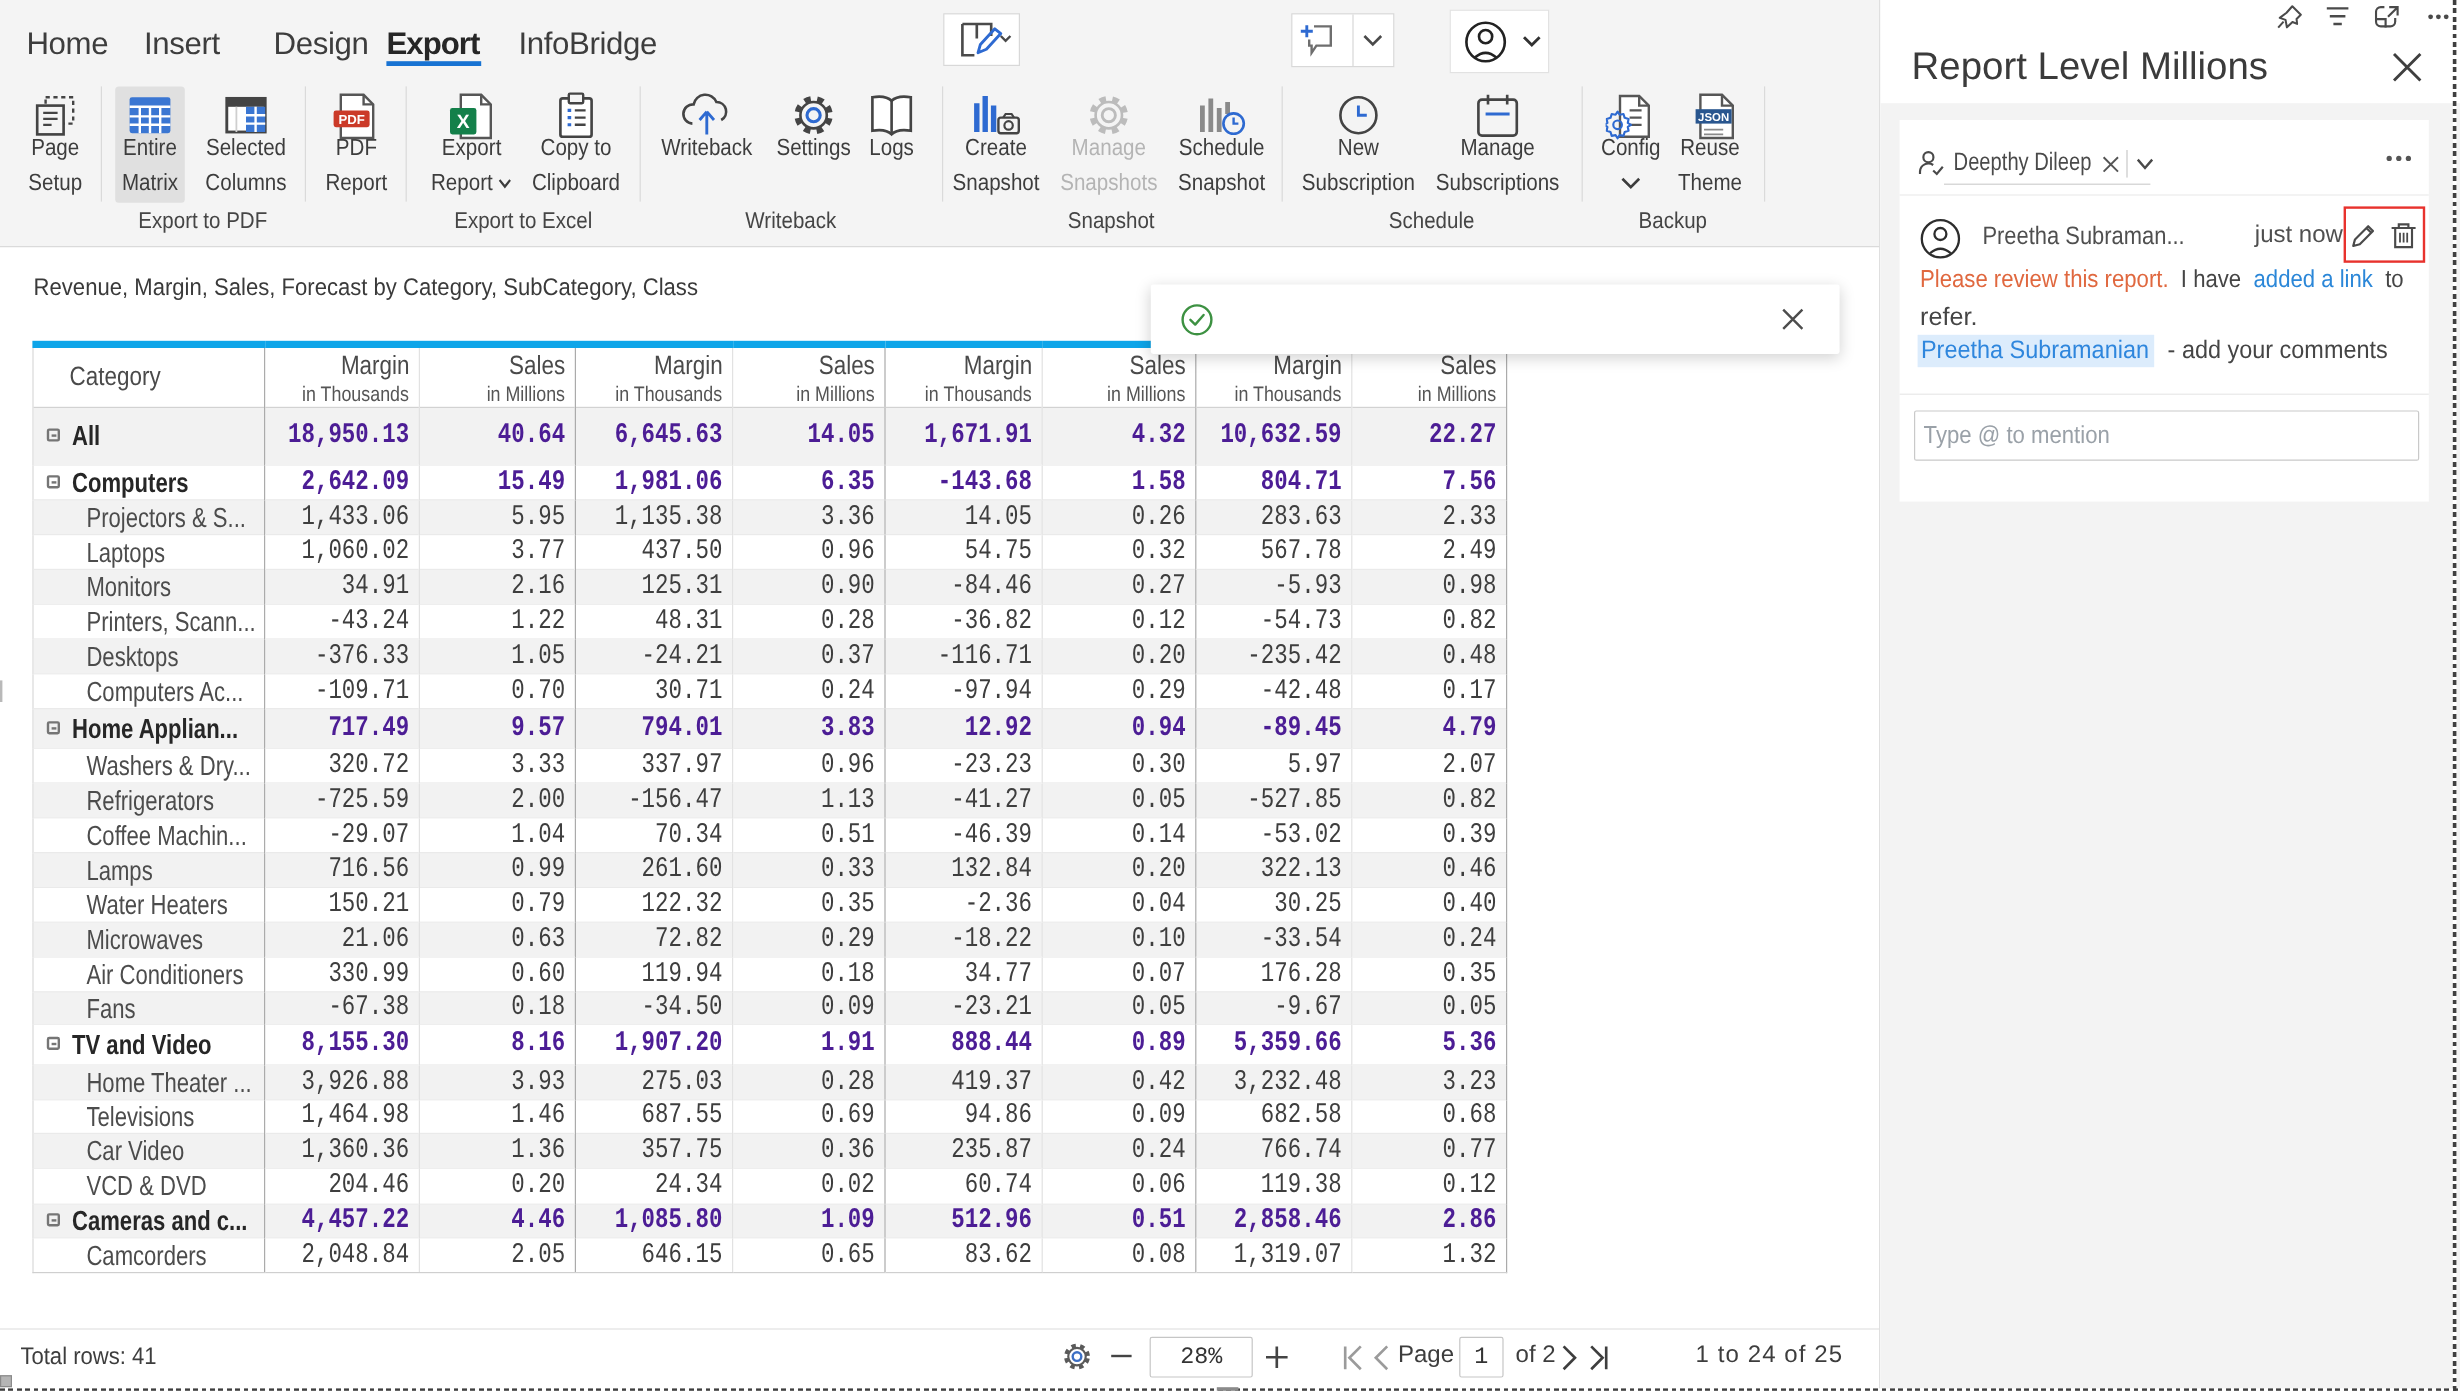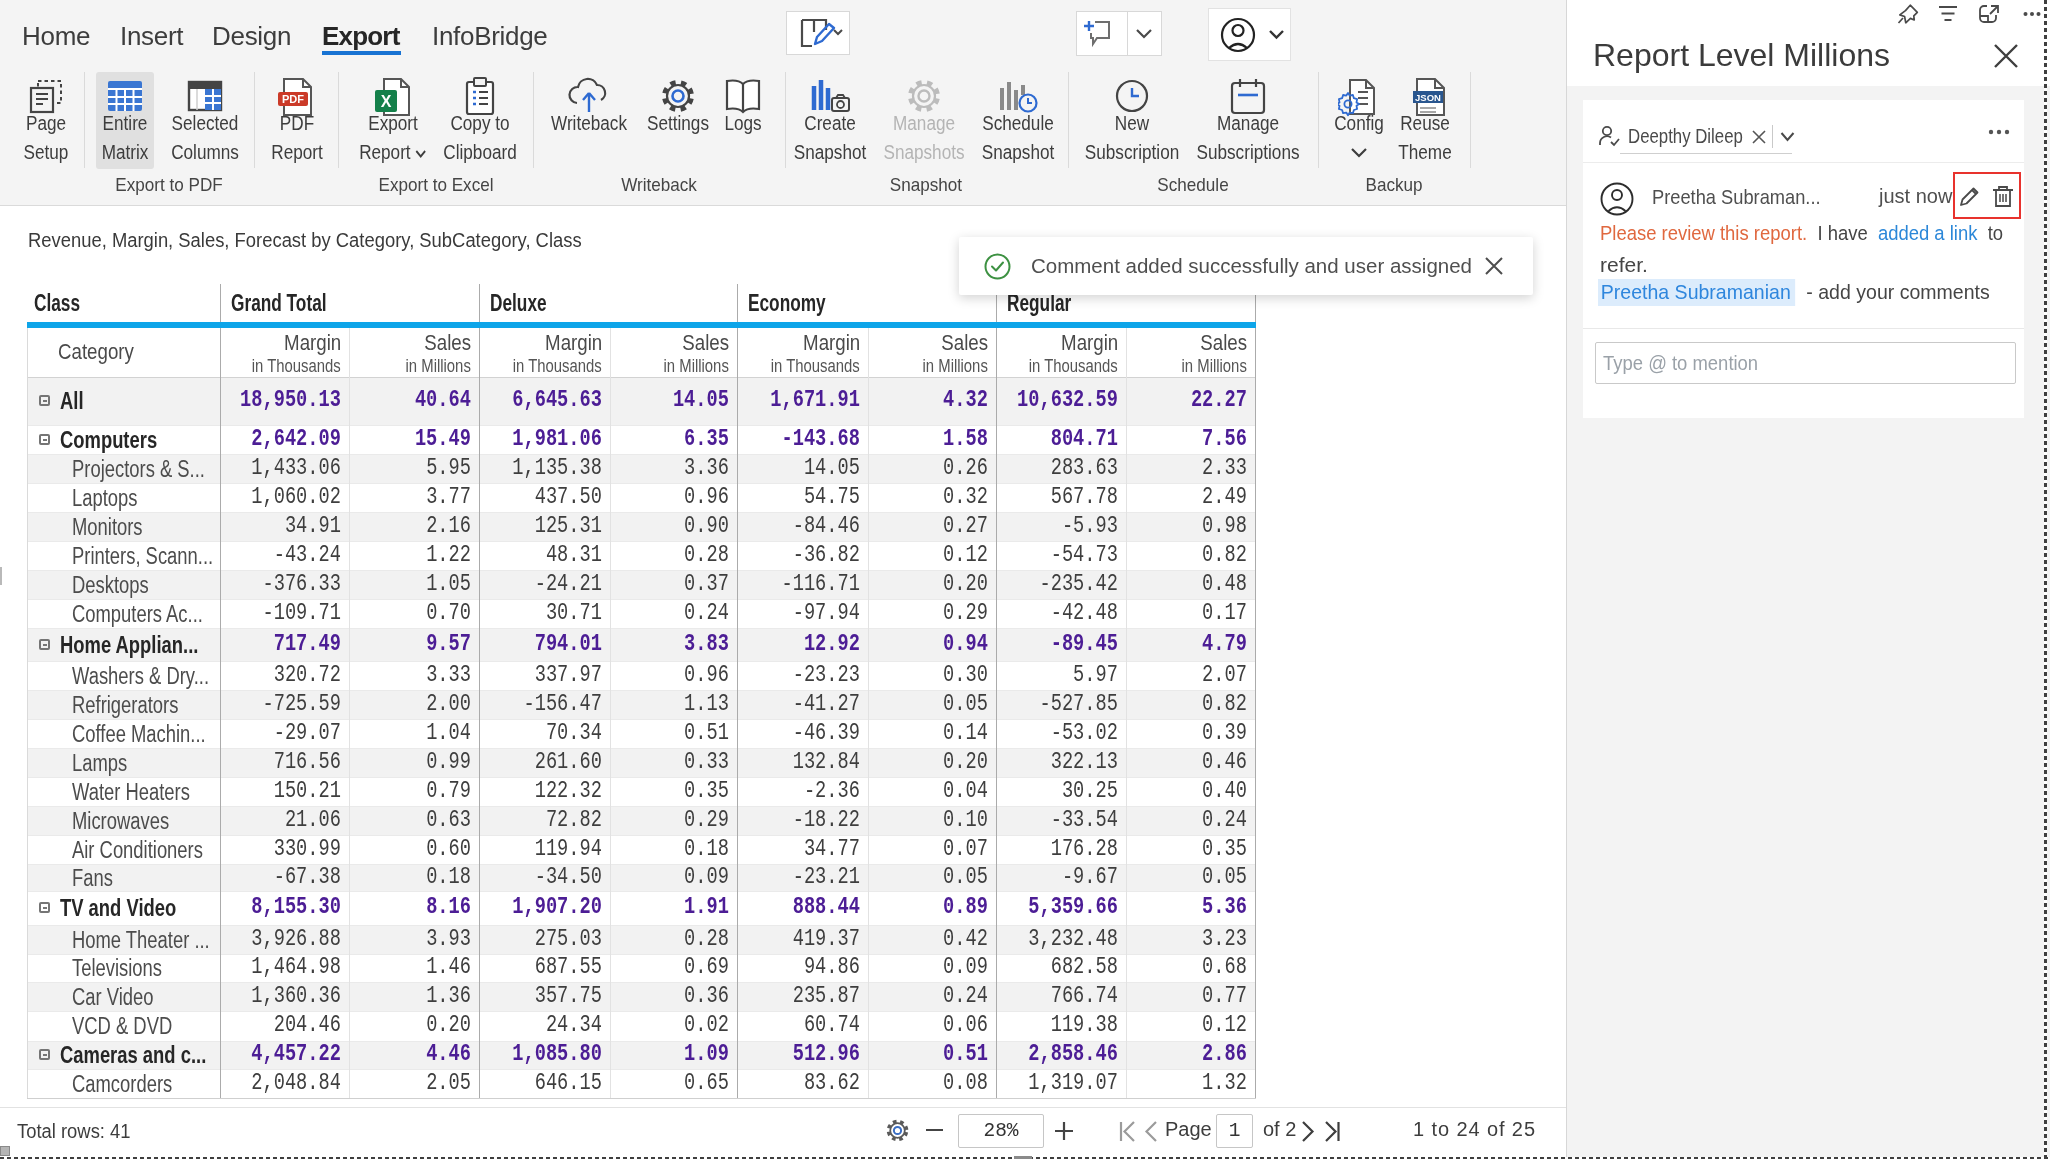--- a/index.html
+++ b/index.html
@@ -53,21 +53,21 @@
   .h1 span,.h2 span { display:inline-block; transform:scaleX(0.85); transform-origin:100% 50%; }
   #cattext span { display:inline-block; transform:scaleX(0.85); transform-origin:0 50%; }
   td.hr { text-align:right; padding-right:8px; }
   #cattext { font-size:22px; color:#4a4a4a; padding-left:30px; }
 </style>
 </head>
 <body>
 <div id="ribbon">
 <span class="menu" style="left:22px">Home</span>
 <span class="menu" style="left:120px">Insert</span>
-<span class="menu" style="left:212px">Design</span>
+<span class="menu" style="left:228px">Design</span>
 <span class="menu active" style="left:322px">Export</span>
 <span class="menu" style="left:432px">InfoBridge</span>
 <div id="exline"></div>
 <div class="rsep" style="left:84px"></div>
 <div class="rsep" style="left:254px"></div>
 <div class="rsep" style="left:338px"></div>
 <div class="rsep" style="left:533px"></div>
 <div class="rsep" style="left:785px"></div>
 <div class="rsep" style="left:1068px"></div>
 <div class="rsep" style="left:1318px"></div>
@@ -262,27 +262,20 @@
 <col style="width:129px">
 <col style="width:130px">
 <col style="width:131px">
 <col style="width:127px">
 <col style="width:131px">
 <col style="width:128px">
 <col style="width:130px">
 <col style="width:129px">
 </colgroup>
 <tbody>
-      <tr class="ghead" style="height:41px">
-<td class="c0"><span class="lx">Class</span></td>
-<td colspan="2" class="bl-d"><span class="lx">Grand Total</span></td>
-<td colspan="2" class="bl-d"><span class="lx">Deluxe</span></td>
-<td colspan="2" class="bl-d"><span class="lx">Economy</span></td>
-<td colspan="2" class="bl-d br-d"><span class="lx">Regular</span></td>
-</tr>
 <tr class="chead" style="height:52px">
 <td class="c0" id="cattext"><span>Category</span></td>
 <td class="hr bl-d">
           <span class="h1"><span>Margin</span></span>
           <span class="h2"><span>in Thousands</span></span>
         </td>
 <td class="hr bl-l">
           <span class="h1"><span>Sales</span></span>
           <span class="h2"><span>in Millions</span></span>
         </td>
@@ -960,21 +953,20 @@
         </td>
 </tr>
 </tbody>
   </table>
 <div style="position:absolute;left:959px;top:237px;width:574px;height:58px;background:#fff;
  border-radius:2px;box-shadow:0 3px 12px rgba(0,0,0,0.18);z-index:40;">
 <svg style="position:absolute;left:25px;top:16px" width="27" height="27" viewBox="0 0 27 27">
 <circle cx="13.5" cy="13.5" r="12" fill="none" stroke="#3d9142" stroke-width="2"></circle>
 <path d="M8 13.5 l4 4 7-8" fill="none" stroke="#3d9142" stroke-width="2" stroke-linecap="round" stroke-linejoin="round"></path>
 </svg>
-<div style="position:absolute;left:72px;top:0;height:58px;line-height:58px;font-size:20.5px;color:#4f4f4f;">Comment added successfully and user assigned</div>
 <svg style="position:absolute;left:524px;top:18px" width="22" height="22" viewBox="0 0 22 22">
       <path d="M3 3 L19 19 M19 3 L3 19" stroke="#4d4d4d" stroke-width="2"></path>
     </svg>
 </div>
 <div style="position:absolute;left:0;top:1107px;width:1566px;height:1px;background:#e2e2e2;"></div>
 <div style="position:absolute;left:17px;top:1120px;font-size:20px;color:#3d3d3d;transform:scaleX(0.92);transform-origin:0 50%;">Total rows: 41</div>
 <svg style="position:absolute;left:884px;top:1117px" width="27" height="27" viewBox="0 0 27 27">
 <circle cx="13.5" cy="13.5" r="9" fill="none" stroke="#5a5a5a" stroke-width="3.6" stroke-dasharray="3.6 3.6" transform="rotate(10 13.5 13.5)"></circle>
 <circle cx="13.5" cy="13.5" r="7.3" fill="#fff" stroke="#5a5a5a" stroke-width="1.8"></circle>
 <circle cx="13.5" cy="13.5" r="3.6" fill="none" stroke="#3c6fc4" stroke-width="2"></circle>

